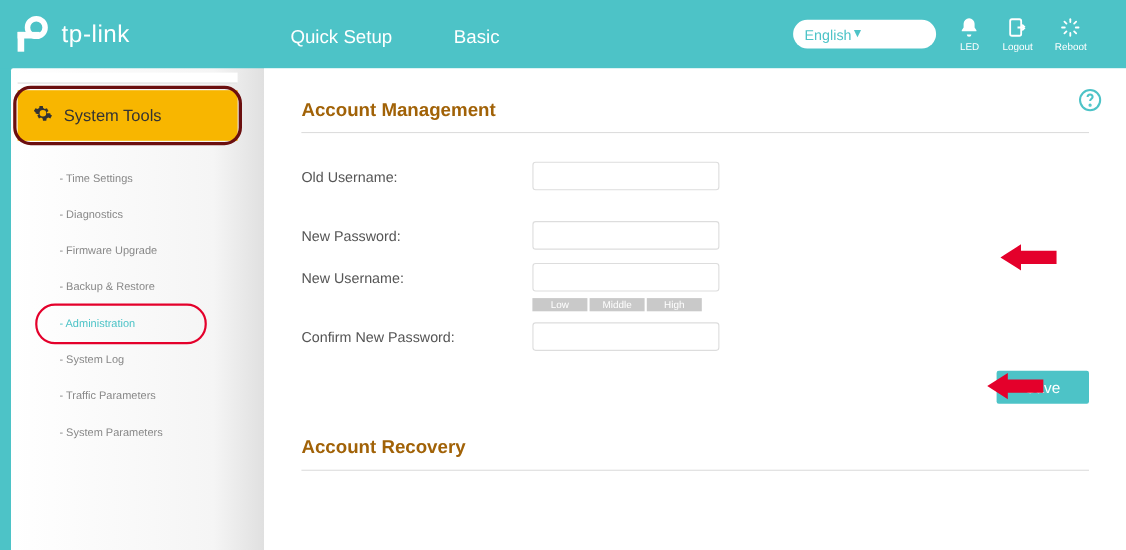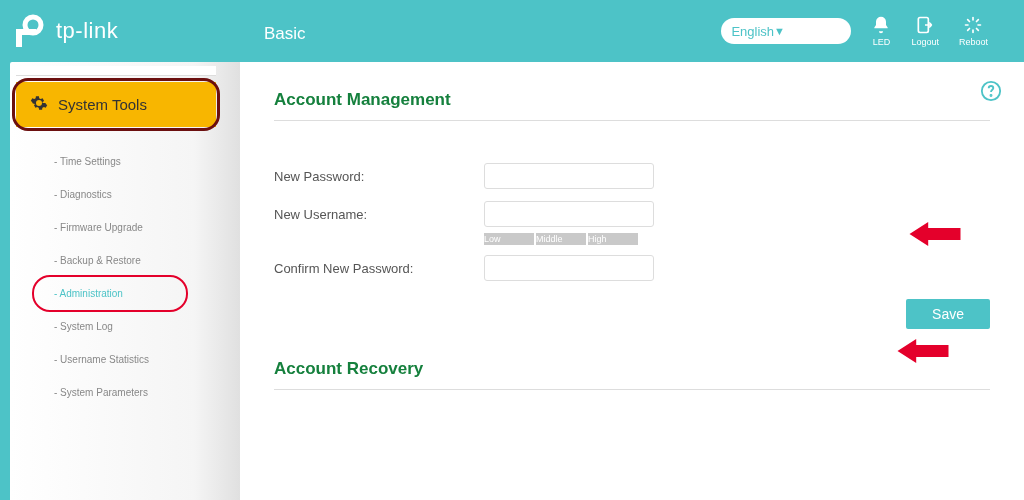--- a/index.html
+++ b/index.html
@@ -150,21 +150,21 @@
     position: relative;
   }
   .help-icon {
     position: absolute;
     top: 18px; right: 22px;
     color: #4dc3c7;
     cursor: pointer;
   }
   .section-title {
     font-size: 17px;
-    color: #15803d;
+    color: #a16207;
     padding-bottom: 10px;
     border-bottom: 1px solid #ddd;
     margin-bottom: 26px;
   }
   .form-row {
     display: flex;
     align-items: center;
     margin-bottom: 12px;
     position: relative;
   }
@@ -186,20 +186,21 @@
     gap: 2px;
     margin-left: 210px;
     margin-top: -6px;
     margin-bottom: 10px;
   }
   .strength-seg {
     background: #c9c9c9;
     color: #fff;
     font-size: 9px;
     padding: 1px 0;
+    text-align: center;
     width: 50px;
   }
   .spacer { height: 16px; }
   .save-row {
     display: flex;
     justify-content: flex-end;
     margin-top: 18px;
     position: relative;
   }
   .btn-save {
@@ -231,20 +232,21 @@
     <span class="logo-mark">
       <svg width="36" height="36" viewBox="0 0 36 36">
           <circle cx="21" cy="12" r="8" fill="none" stroke="#fff" stroke-width="5"></circle>
           <rect x="4" y="16" width="6" height="18" fill="#fff"></rect>
           <rect x="4" y="16" width="20" height="6" fill="#fff"></rect>
         </svg>
     </span>
     <span class="logo-text">tp-link</span>
   </div>
   <div class="nav-tabs">
+    <div class="nav-tab">Quick Setup</div>
     <div class="nav-tab">Basic</div>
   </div>
   <div class="top-right">
     <div class="lang-select">
       <span>English</span>
       <span class="chev">▼</span>
     </div>
     <div class="top-icon-btn">
       <svg viewBox="0 0 24 24" fill="#fff">
           <path d="M12 2a6 6 0 00-6 6v4l-2 3v1h16v-1l-2-3V8a6 6 0 00-6-6zm0 20a2.5 2.5 0 002.5-2.5h-5A2.5 2.5 0 0012 22z"></path>
@@ -287,35 +289,39 @@
       </span>
       <span>System Tools</span>
     </div>
     <ul class="sidebar-sub">
       <li>- <span>Time Settings</span></li>
       <li>- <span>Diagnostics</span></li>
       <li>- <span>Firmware Upgrade</span></li>
       <li>- <span>Backup &amp; Restore</span></li>
       <li class="active">- <span>Administration</span></li>
       <li>- <span>System Log</span></li>
-      <li>- <span>Username Statistics</span></li>
+      <li>- <span>Traffic Parameters</span></li>
       <li>- <span>System Parameters</span></li>
     </ul>
   </div>
 
   <div class="main">
     <div class="help-icon">
       <svg width="22" height="22" viewBox="0 0 24 24" fill="none" stroke="#4dc3c7" stroke-width="2">
           <circle cx="12" cy="12" r="10"></circle>
           <path d="M9.5 9a2.5 2.5 0 115 0c0 1.5-2.5 2-2.5 4"></path>
           <circle cx="12" cy="17" r="0.6" fill="#4dc3c7"></circle>
         </svg>
     </div>
     <h2 class="section-title">Account Management</h2>
 
+    <div class="form-row">
+      <label class="form-label">Old Username:</label>
+      <input class="form-input" style="">
+    </div>
 
     <div class="spacer"></div>
 
     <div class="form-row">
       <label class="form-label">New Password:</label>
       <input type="password" class="form-input" style="">
     </div>
     <div class="form-row">
       <label class="form-label">New Username:</label>
       <input class="form-input" style="">

